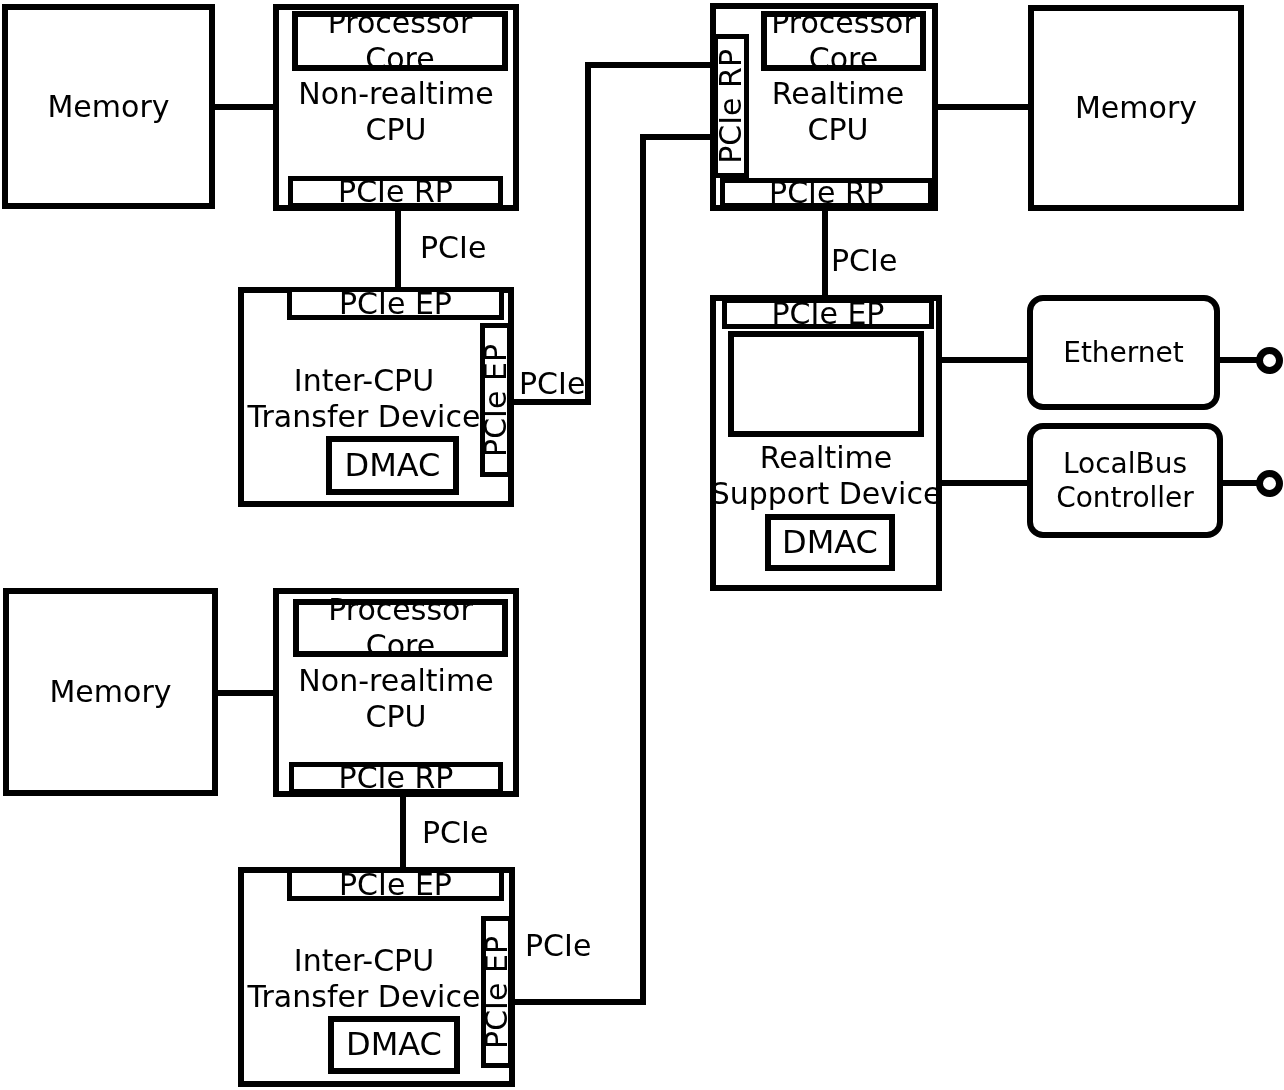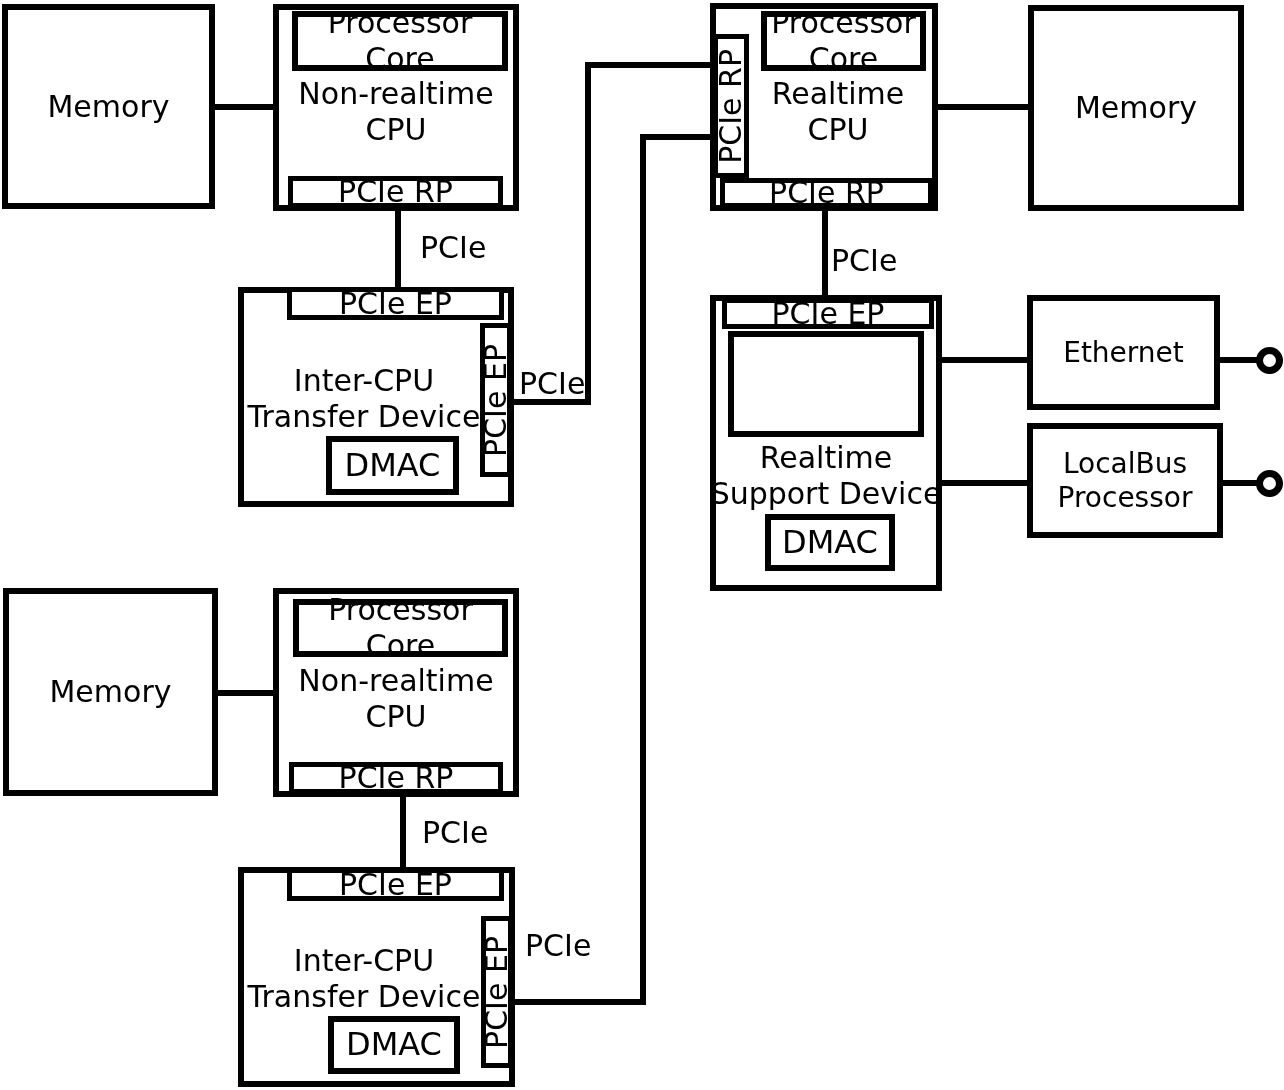--- a/index.html
+++ b/index.html
@@ -8,21 +8,21 @@
     font-family:"DejaVu Sans","Liberation Sans",sans-serif; color:#000000;
     overflow:hidden;
   }
   .abs { position:absolute; box-sizing:border-box; }
   .box { border:6px solid #000000; background:#ffffff; }
   .bar { border:5px solid #000000; background:#ffffff; }
   .center { display:flex; align-items:center; justify-content:center; text-align:center; }
   .pre { white-space:pre-line; }
   .line { background:#000000; }
   .txt25 { font-size:30px; line-height:1.2; }
-  .txt28 { font-size:28px; line-height:1.2; }
+  .txt28 { font-size:28px; line-height:1.2;border-radius:16px; }
   .txt32 { font-size:32px; line-height:1.1; }
   .txt34 { font-size:34px; line-height:1.1; }
   .vtext { writing-mode:vertical-rl; transform:rotate(180deg); }
   .terminal { border:7px solid #000000; border-radius:50%; background:#ffffff; }
 </style>
 </head>
 <body>
 
 <div class="canvas">
 
@@ -151,16 +151,16 @@
   </div>
   <div class="abs box center txt32" style="left:765px; top:514px; width:130px; height:57px;">
     <span>DMAC</span>
   </div>
 
   <div class="abs box center txt28" style="left:1027px; top:295px; width:193px; height:115px;">
     <span>Ethernet</span>
   </div>
   <div class="abs box center txt28 pre" style="left:1027px; top:423px; width:196px; height:115px;">
     <span class="pre">LocalBus
-Processor</span>
+Controller</span>
   </div>
 
 </div>
 
 </body></html>

